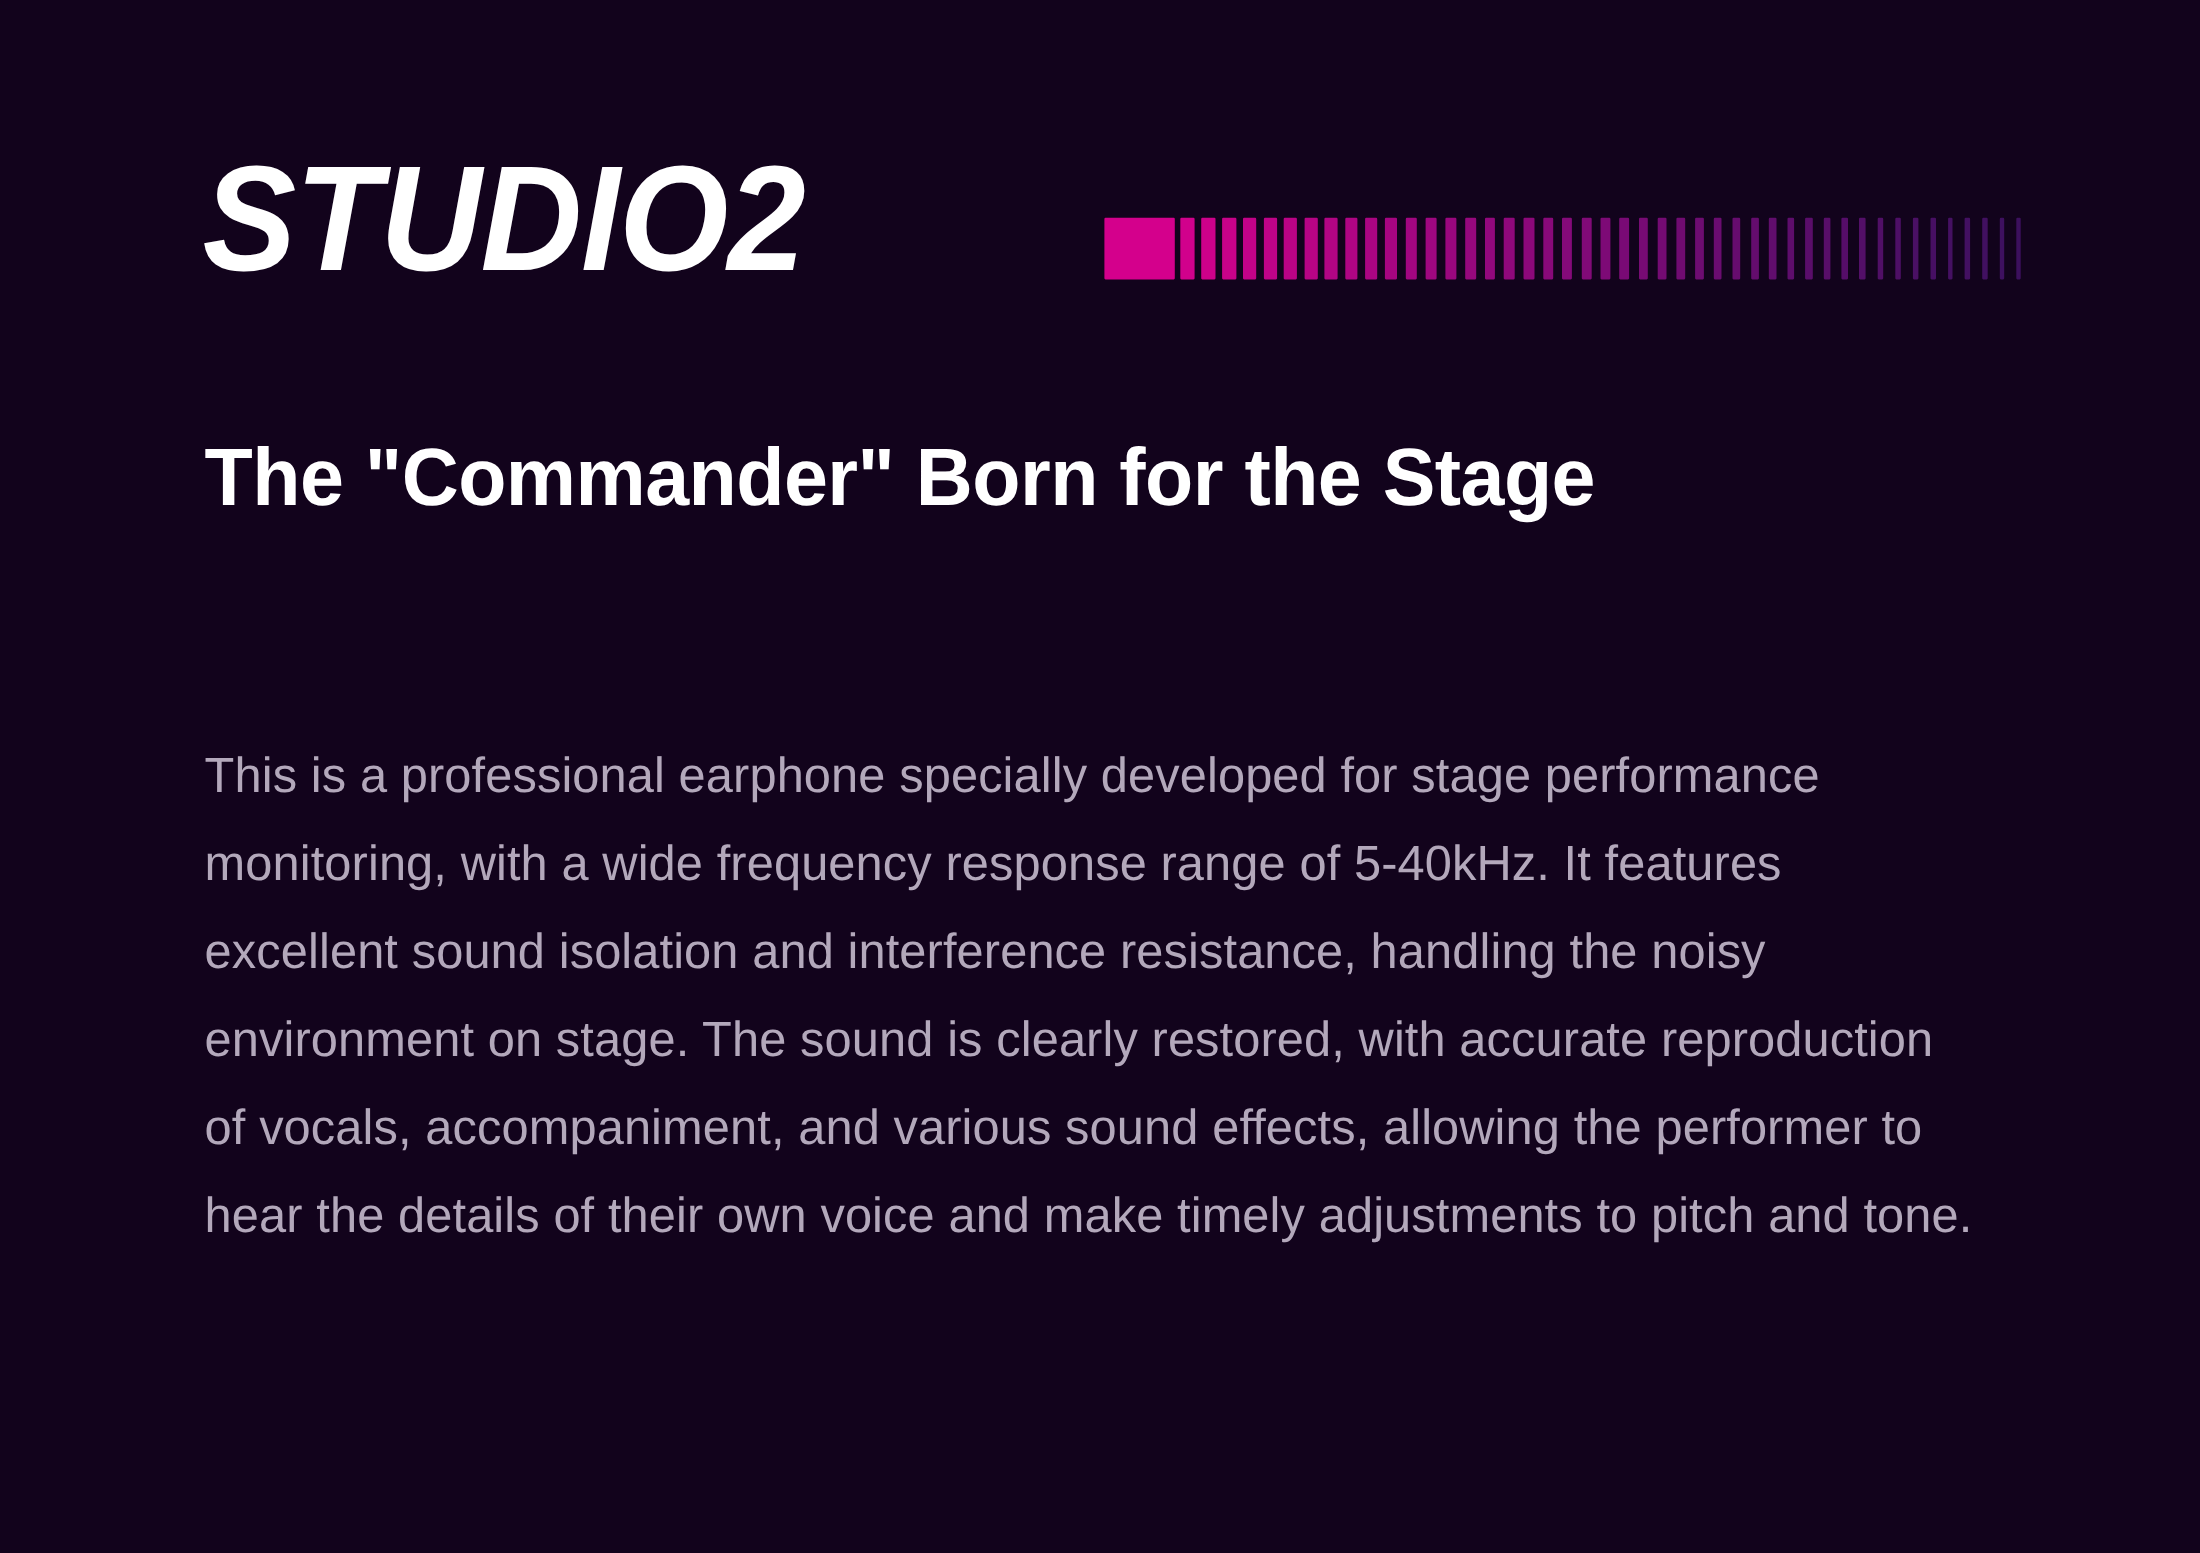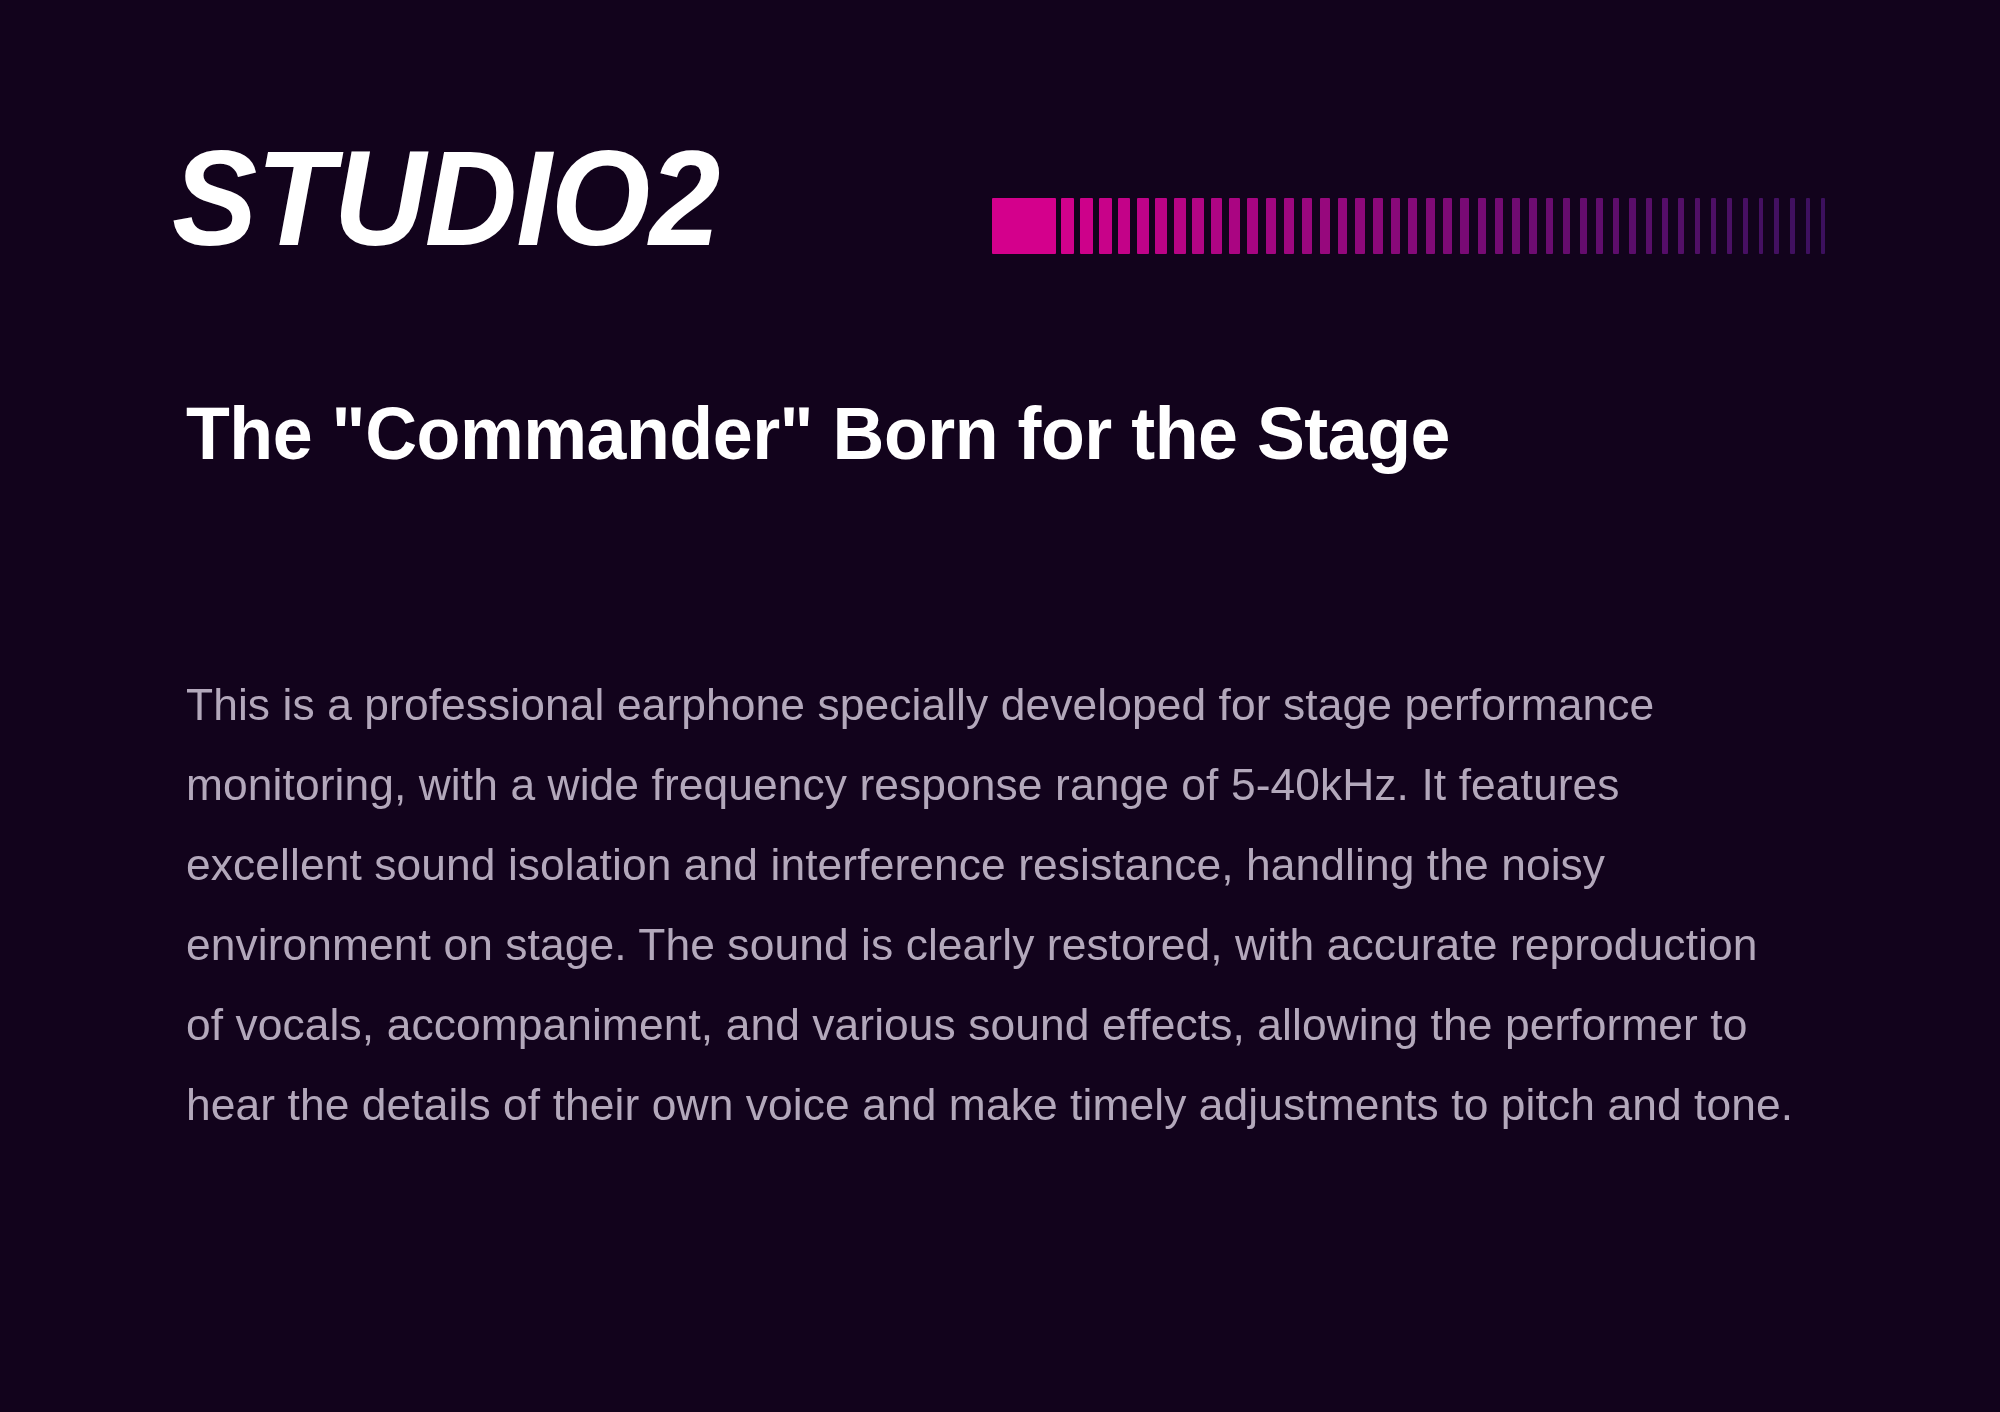--- a/index.html
+++ b/index.html
@@ -16,21 +16,21 @@
     position: relative;
     width: 2000px;
     height: 1412px;
     background: #12031c;
     box-sizing: border-box;
   }
 
   
   .logo-row {
     position: absolute;
-    left: 172px;
+    left: 184px;
     top: 128px;
     width: 1660px;
     height: 160px;
   }
   .brand {
     position: absolute;
     left: 0;
     top: 0;
     margin: 0;
     font-family: "Liberation Sans", sans-serif;

